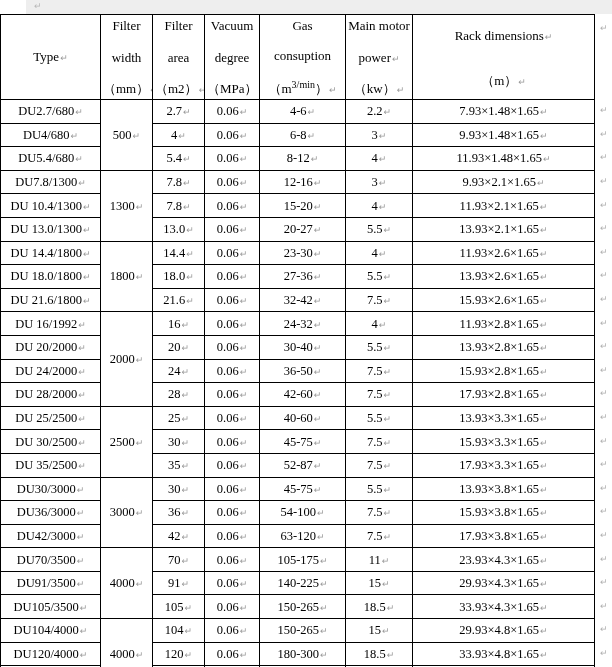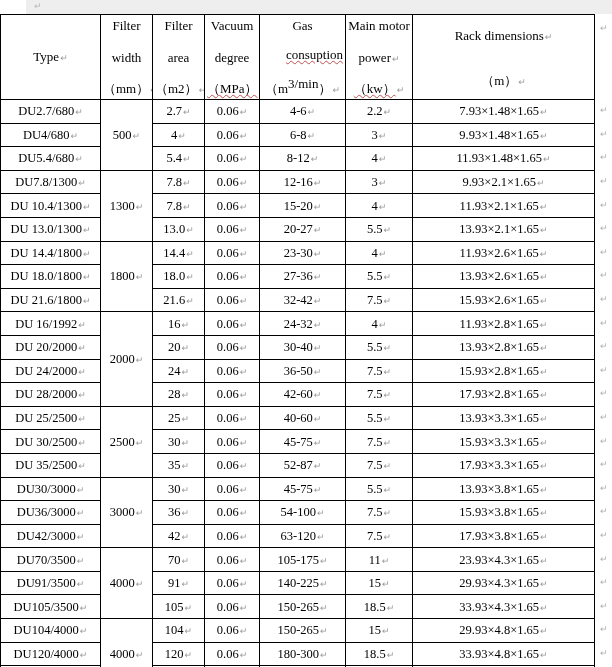--- a/index.html
+++ b/index.html
@@ -75,27 +75,25 @@
   .hdr-unit{display:block;}
   .hdr-mid{
     display:flex;flex-direction:column;justify-content:center;height:100%;
   }
   .pil{
     color:#9a9a9a;font-size:9px;
     font-family:"Liberation Sans", sans-serif;
     vertical-align:baseline;
     padding-left:1px;
   }
-  .sup{font-size:13px;vertical-align:super;}
+  .sup{font-size:10px;vertical-align:super;}
   .wavy{
-    text-decoration:underline;
     text-decoration-style:wavy;
     text-decoration-color:#c0504d;
     text-decoration-thickness:1px;
-    text-align:right;
   }
   .row-pilcrow{
     position:absolute;
     left:600px;
     font-size:9px;color:#b0b0b0;
     font-family:"Liberation Sans", sans-serif;
   }
   #right-marks{position:absolute;left:0;top:0;width:612px;height:667px;pointer-events:none;}
 </style>
 </head>

